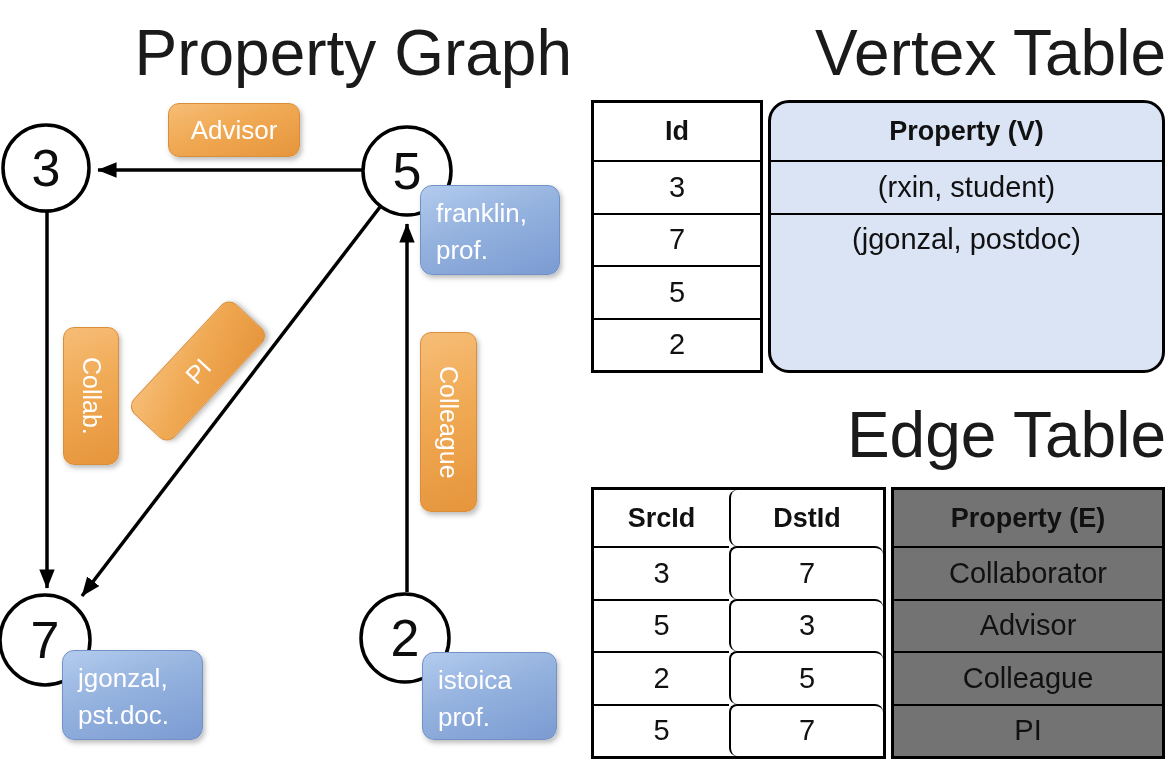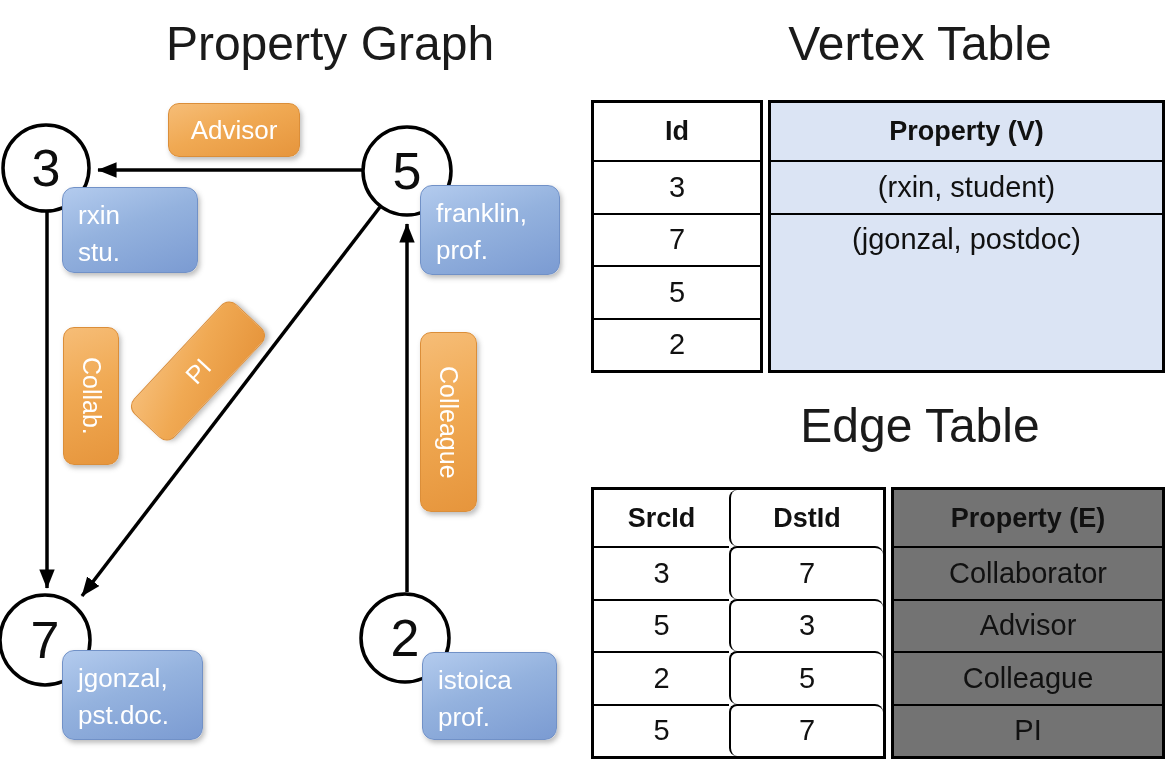--- a/index.html
+++ b/index.html
@@ -2,22 +2,22 @@
 <html><head>
 <meta charset="utf-8">
 <style>
   html,body { margin:0; padding:0; background:#fff; }
   .stage {
     position:relative; width:1170px; height:760px; overflow:hidden;
     background:#fff; font-family:"Liberation Sans","DejaVu Sans",sans-serif;
   }
   .abs { position:absolute; }
   .title {
-    font-size:48px; font-weight:300; color:#1a1a1a; text-align:center;
-    letter-spacing:0px; white-space:nowrap;margin-left:44px;
+    font-size:64px; font-weight:300; color:#1a1a1a; text-align:right;
+    letter-spacing:0px; white-space:nowrap;
   }
   
   .node-digit {
     width:64px; text-align:center; font-size:52px; font-weight:300; color:#0d0d0d;
     line-height:1;
   }
   
   .vlabel {
     box-sizing:border-box; border-radius:12px;
     background:linear-gradient(160deg,#b3cbee 0%, #94b2de 45%, #7b9bd2 100%);
@@ -87,24 +87,20 @@
   <div class="abs elabel vert" style="left:63px; top:327px; width:56px; height:138px; font-size:25px;">
     <span>Collab.</span>
   </div>
   <div class="abs elabel" style="left:123px; top:343px; width:150px; height:56px; transform:rotate(-47deg); font-size:25px;">
     <span>PI</span>
   </div>
   <div class="abs elabel vert" style="left:420px; top:332px; width:57px; height:180px; font-size:25px;">
     <span>Colleague</span>
   </div>
 
-  <div class="abs vlabel" style="left:62px; top:187px; width:136px; height:86px;">
-    <div>rxin</div>
-    <div>stu.</div>
-  </div>
   <div class="abs vlabel" style="left:420px; top:185px; width:140px; height:90px;">
     <div>franklin,</div>
     <div>prof.</div>
   </div>
   <div class="abs vlabel" style="left:62px; top:650px; width:141px; height:90px;">
     <div>jgonzal,</div>
     <div>pst.doc.</div>
   </div>
   <div class="abs vlabel" style="left:422px; top:652px; width:135px; height:88px;">
     <div>istoica</div>
@@ -112,21 +108,21 @@
   </div>
 
   <div class="abs tbox" style="left:591px; top:100px; width:172px; height:273px; grid-template-rows:57px repeat(4,1fr);">
     <div class="cell hdr">Id</div>
     <div class="cell bt">3</div>
     <div class="cell bt">7</div>
     <div class="cell bt">5</div>
     <div class="cell bt">2</div>
   </div>
 
-  <div class="abs tbox vfill" style="left:768px; top:100px; width:397px; height:273px; grid-template-rows:57px repeat(4,1fr);">
+  <div class="abs tbox vfill" style="left:768px; top:100px; width:397px; height:273px; grid-template-rows:57px repeat(4,1fr);border-radius:21px;">
     <div class="cell hdr">Property (V)</div>
     <div class="cell bt">(rxin, student)</div>
     <div class="cell bt">(jgonzal, postdoc)</div>
   </div>
 
   <div class="abs tbox" style="left:591px; top:487px; width:295px; height:272px; grid-template-columns:135px 1fr; grid-template-rows:56px repeat(4,1fr);">
     <div class="cell hdr">SrcId</div>
     <div class="cell hdr bl">DstId</div>
     <div class="cell bt">3</div>
     <div class="cell bt bl">7</div>

